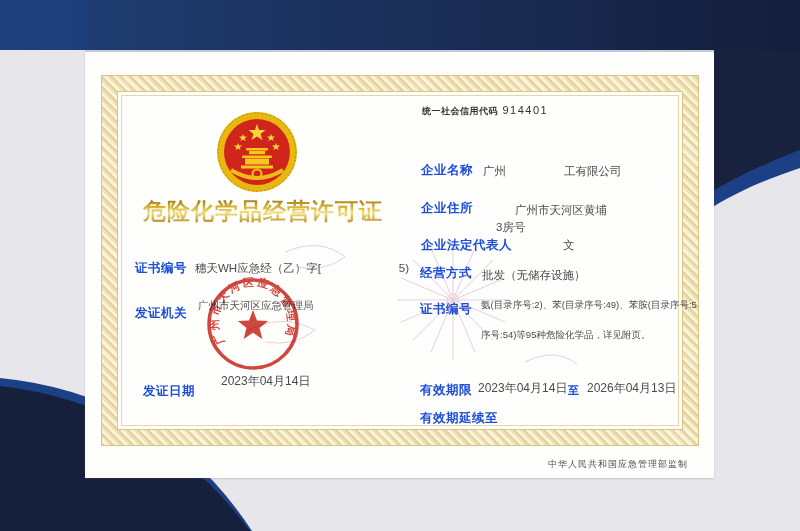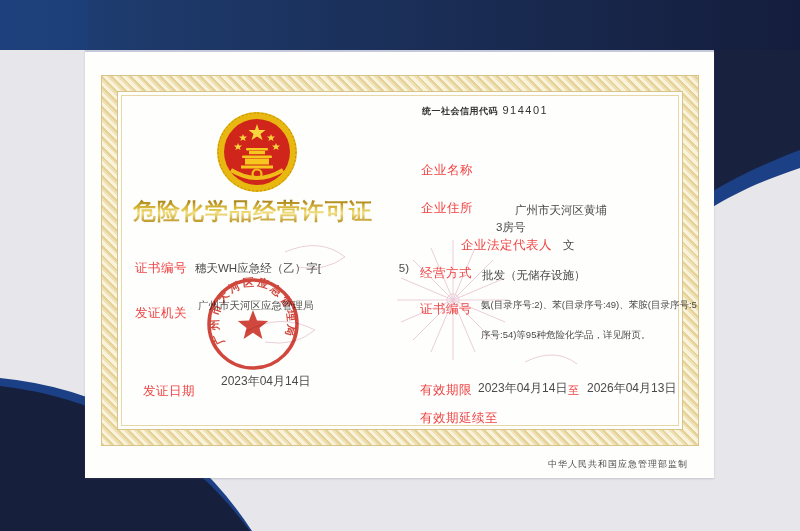--- a/index.html
+++ b/index.html
@@ -23,26 +23,26 @@
     position:absolute;left:17px;top:24px;right:16px;bottom:33px;
     border:15px solid transparent;
     border-image:repeating-linear-gradient(45deg,#e6d298 0 2px,#f9f3dc 2px 5px,#eee1b6 5px 7px) 15;
     box-shadow:0 0 0 1px #d9c487, inset 0 0 0 1px #d9c487;
   }
   .frame-inner{
     position:absolute;left:36px;top:43px;right:35px;bottom:52px;
     border:1px solid #e6d7a6;
   }
   
-  .lbl{font-weight:normal;color:#ef4444;font-size:12.5px;letter-spacing:.5px;white-space:nowrap;}
+  .lbl{font-weight:bold;color:#1d4ed8;font-size:12.5px;letter-spacing:.5px;white-space:nowrap;}
   .val{color:#4a4a4a;font-size:11.5px;white-space:nowrap;}
   .small-val{color:#555;font-size:9.5px;}
   .gap{display:inline-block;}
   .title{
-    width:250px;text-align:left;font-weight:bold;font-size:23px;letter-spacing:1px;
+    width:250px;text-align:right;font-weight:bold;font-size:23px;letter-spacing:1px;
     color:#c39a1d;white-space:nowrap;
     text-shadow:0 1px 0 rgba(120,85,5,.35);
   }
   @supports (-webkit-background-clip:text){
     .title{
       background:linear-gradient(180deg,#9a7410 8%,#d9b93a 38%,#f2df80 55%,#aa7d0c 95%);
       -webkit-background-clip:text;-webkit-text-fill-color:transparent;text-shadow:none;
     }
   }
   .subtitle{width:250px;text-align:center;font-weight:bold;font-size:13px;letter-spacing:5px;color:#222;}
@@ -131,26 +131,29 @@
   </svg>
 
   <div class="abs title" style="left:48px;top:144px;">危险化学品经营许可证</div>
 
   <div class="abs" style="left:337px;top:48px;">
     <span class="credit">统一社会信用代码</span>
     <span class="credit-val">914401</span>
   </div>
 
   <div class="abs lbl" style="left:336px;top:110px;">企业名称</div>
+  <div class="abs val" style="left:398px;top:112px;">
+    <span>广州</span><span class="gap" style="width:58px;"></span><span>工有限公司</span>
+  </div>
 
   <div class="abs lbl" style="left:336px;top:148px;">企业住所</div>
   <div class="abs val" style="left:398px;top:151px;margin-left:32px;">广州市天河区黄埔</div>
   <div class="abs val" style="left:411px;top:168px;">3房号</div>
 
-  <div class="abs lbl" style="left:336px;top:185px;margin-left:40px;">企业法定代表人</div>
+  <div class="abs lbl" style="left:336px;top:185px;">企业法定代表人</div>
   <div class="abs val" style="left:478px;top:186px;">文</div>
 
   <div class="abs lbl" style="left:335px;top:213px;">经营方式</div>
   <div class="abs val" style="left:397px;top:216px;">批发（无储存设施）</div>
 
   <div class="abs lbl" style="left:335px;top:249px;">证书编号</div>
   <div class="abs scope-line" style="left:396px;top:245px;">氨(目录序号:2)、苯(目录序号:49)、苯胺(目录序号:5</div>
   <div class="abs scope-line" style="left:396px;top:275px;">序号:54)等95种危险化学品，详见附页。</div>
 
   <div class="abs lbl" style="left:335px;top:330px;">有效期限</div>

